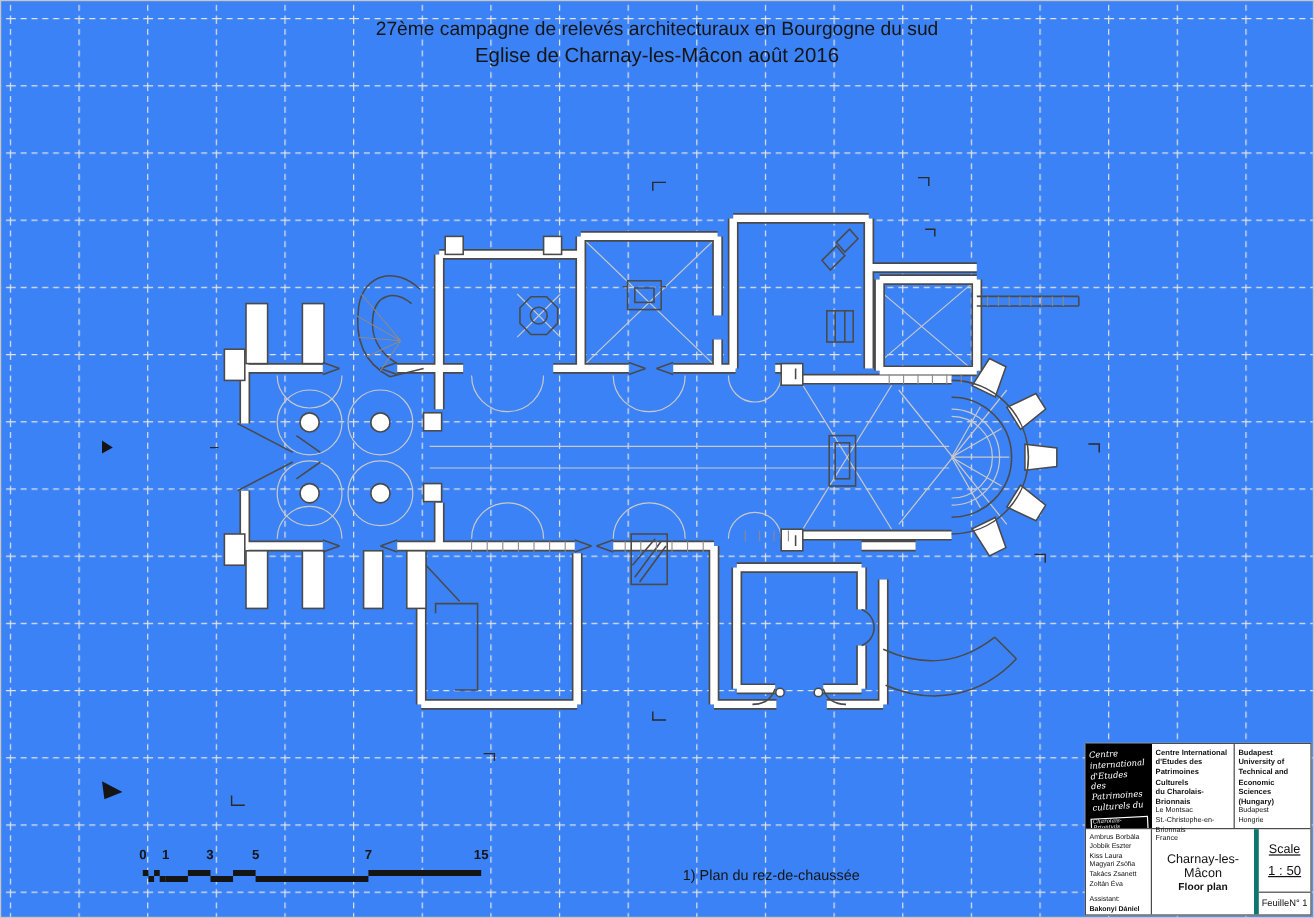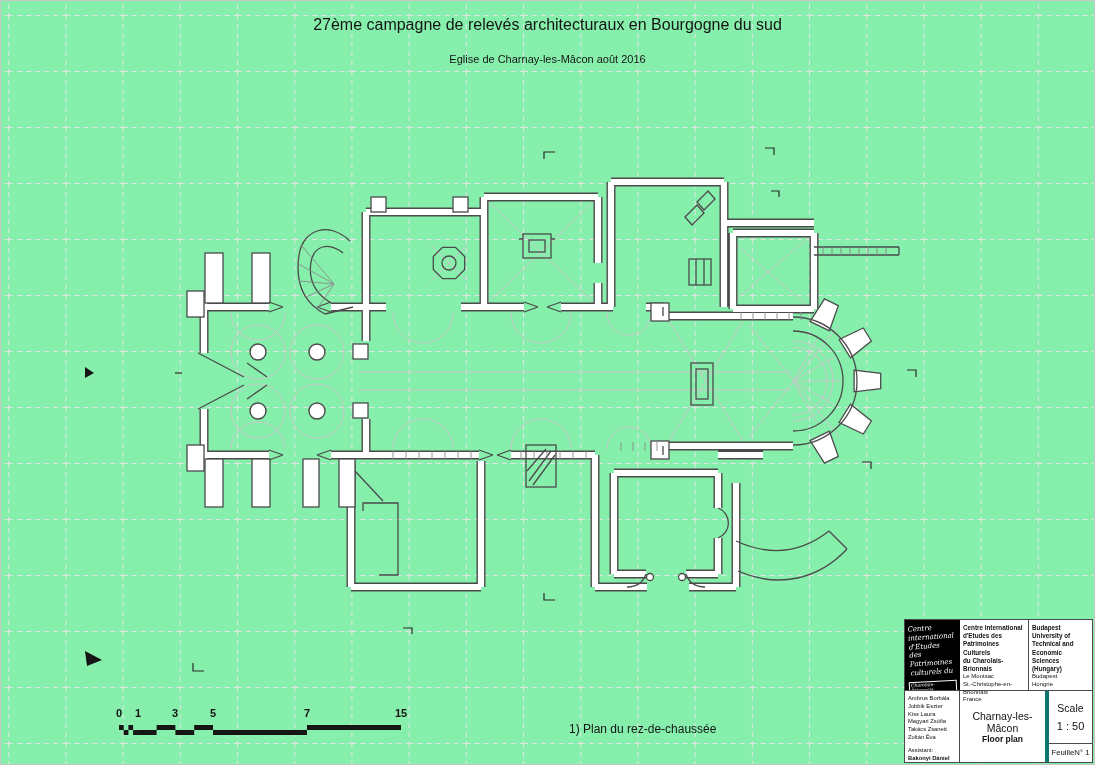--- a/index.html
+++ b/index.html
@@ -1,22 +1,22 @@
 <!DOCTYPE html>
 <html><head>
 <meta charset="utf-8">
 <style>
   html,body{margin:0;padding:0;background:#9a9a9a;}
-  #page{position:relative;width:1095px;height:765px;background:#86efac;
+  #page{position:relative;width:1095px;height:765px;background:#3b82f6;
         font-family:"Liberation Sans",sans-serif;color:#111;overflow:hidden;
         border:1px solid #c6c6c6;box-sizing:border-box;}
   #plansvg{position:absolute;left:0;top:0;}
   .title-wrap{position:absolute;top:14px;left:0;width:100%;text-align:center;line-height:1.3;}
   .title-line1{font-size:16px;color:#151515;}
-  .title-line2{font-size:11px;color:#151515;margin-top:16px;}
+  .title-line2{font-size:17px;color:#151515;}
   .caption{position:absolute;left:568px;top:721px;font-size:12px;color:#151515;}
   .sb-label{position:absolute;top:706px;transform:translateX(-50%);font-size:11px;font-weight:bold;color:#151515;}
   .pre{white-space:pre-line;}
   
   .tblock{position:absolute;left:903px;top:618px;width:189px;height:144px;background:#fff;
           border:1px solid #4a4a4a;display:flex;flex-direction:column;box-sizing:border-box;}
   .tb-row1{height:70px;display:flex;border-bottom:1px solid #4a4a4a;}
   .tb-row2{flex:1;display:flex;min-height:0;}
   .tb-logo{width:55px;background:#000;color:#fff;box-sizing:border-box;padding:4px 3px 2px 4px;overflow:hidden;}
   .logo-script{font-family:"DejaVu Serif",serif;font-style:italic;font-size:7px;line-height:1.25;transform:rotate(-4deg);}
@@ -26,21 +26,21 @@
   .tb-org2{flex:1;box-sizing:border-box;padding:4px 3px;display:flex;flex-direction:column;justify-content:space-between;}
   .org-name{font-size:6.3px;font-weight:bold;line-height:1.3;}
   .org-addr{font-size:6px;line-height:1.3;}
   .tb-names{width:55px;border-right:1px solid #4a4a4a;box-sizing:border-box;padding:4px 3px;font-size:5.8px;line-height:1.35;}
   .names-role{margin-top:5px;}
   .role-name{font-weight:bold;}
   .tb-project{width:89px;border-right:4px solid #0f766e;box-sizing:border-box;display:flex;flex-direction:column;align-items:center;justify-content:center;text-align:center;}
   .project-title{font-size:10.5px;}
   .project-sub{font-size:8.5px;font-weight:bold;margin-top:0;}
   .tb-right{flex:1;display:flex;flex-direction:column;}
-  .tb-scale{height:52px;border-bottom:1px solid #4a4a4a;display:flex;flex-direction:column;align-items:center;justify-content:center;}
+  .tb-scale{height:52px;border-bottom:1px solid #4a4a4a;display:flex;flex-direction:column;align-items:center;justify-content:center;text-decoration:underline;}
   .scale-word{font-size:10.5px;}
   .scale-val{font-size:11px;margin-top:6px;}
   .tb-sheet{flex:1;display:flex;flex-direction:row;align-items:center;justify-content:center;font-size:7.8px;line-height:1.5;}
 </style>
 </head>
 <body>
 
 <div id="page">
 
   <svg id="plansvg" width="1095" height="765" viewBox="0 0 1095 765">

